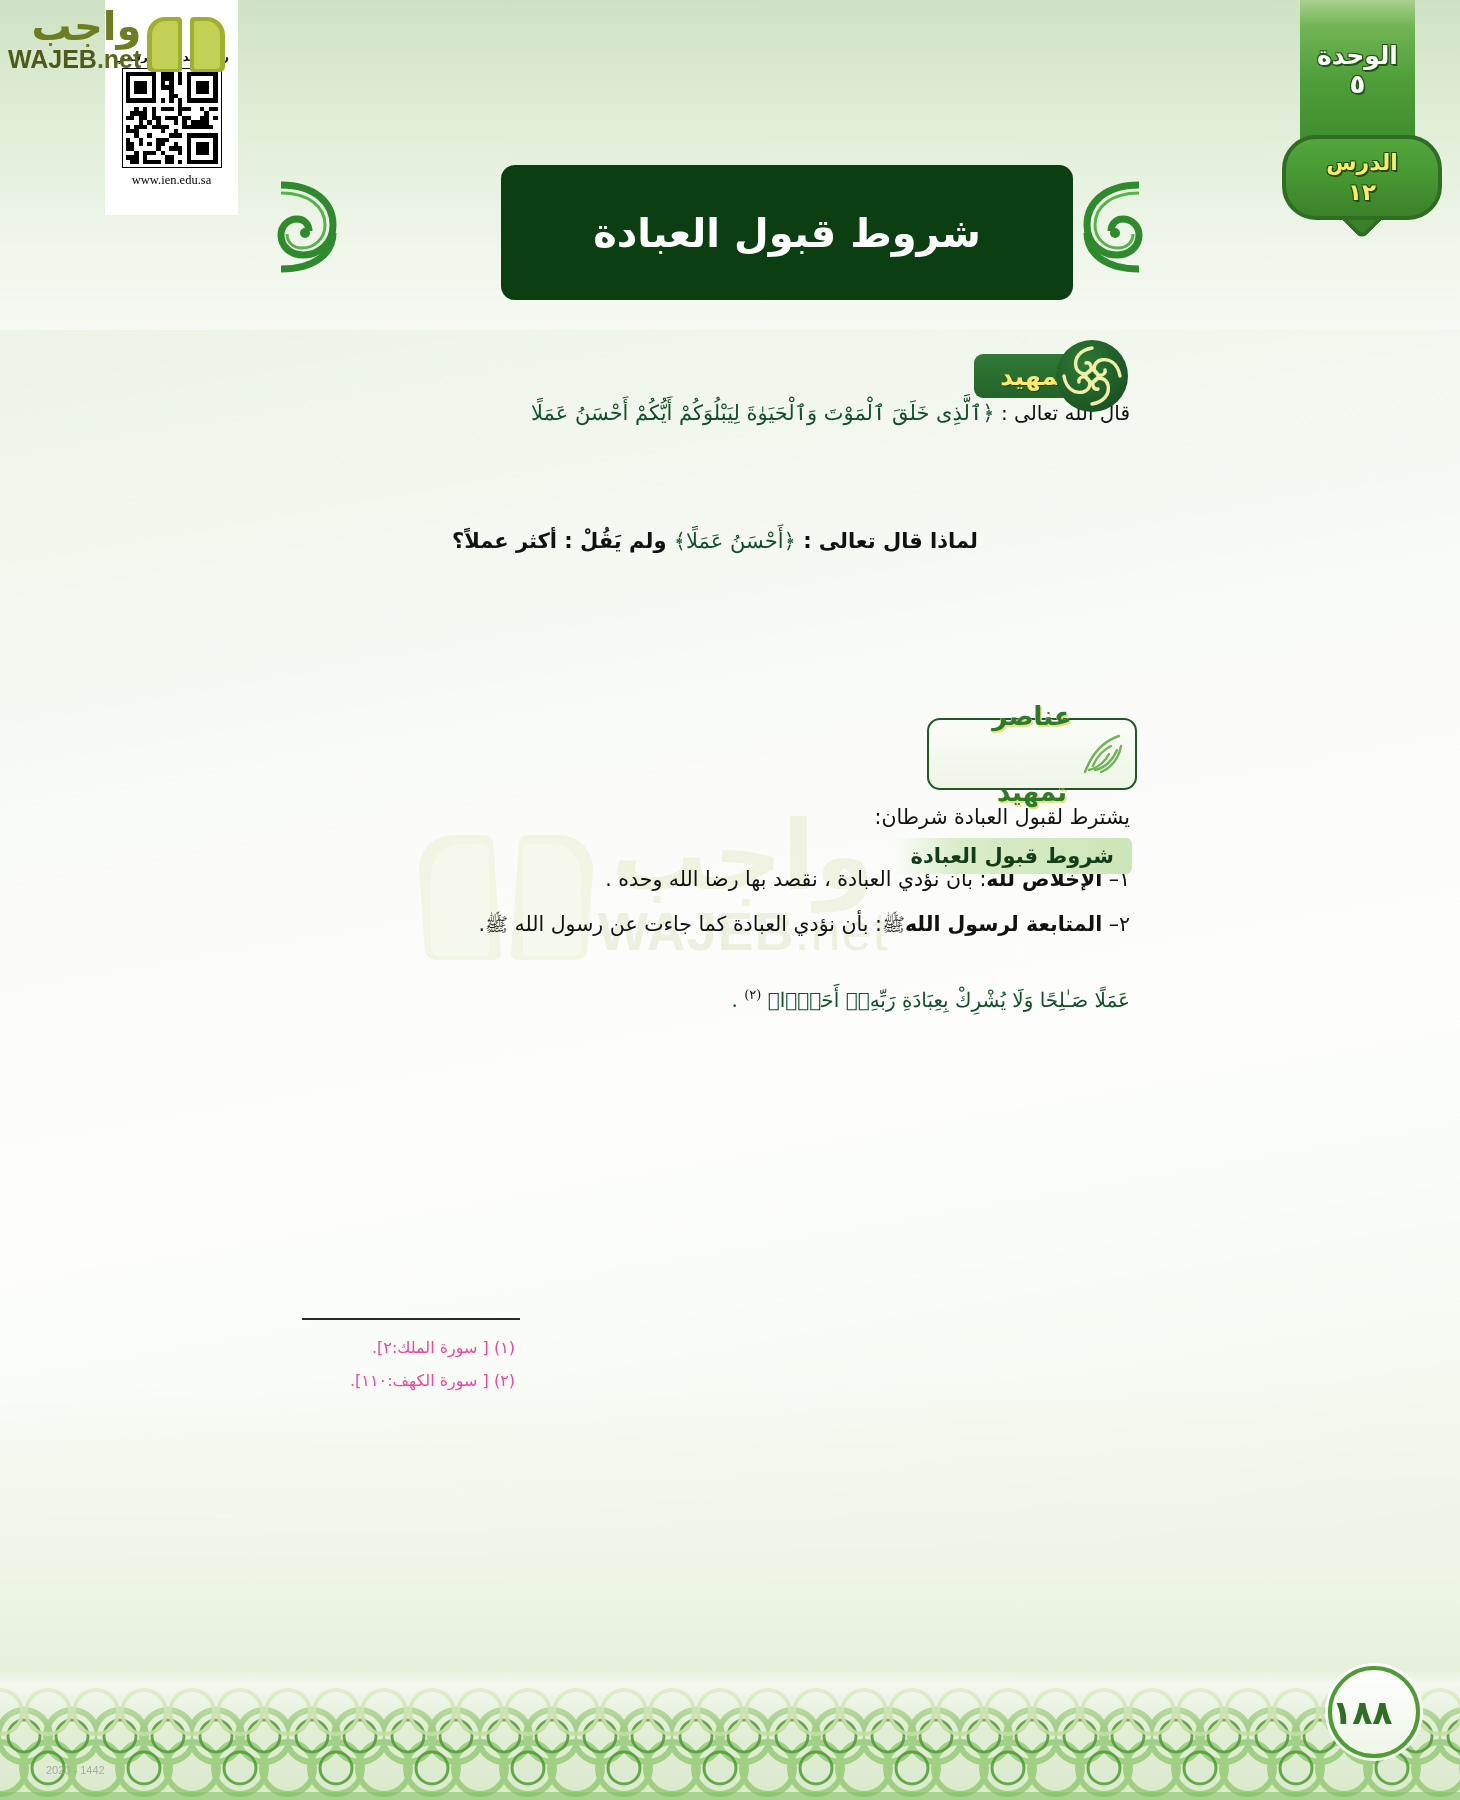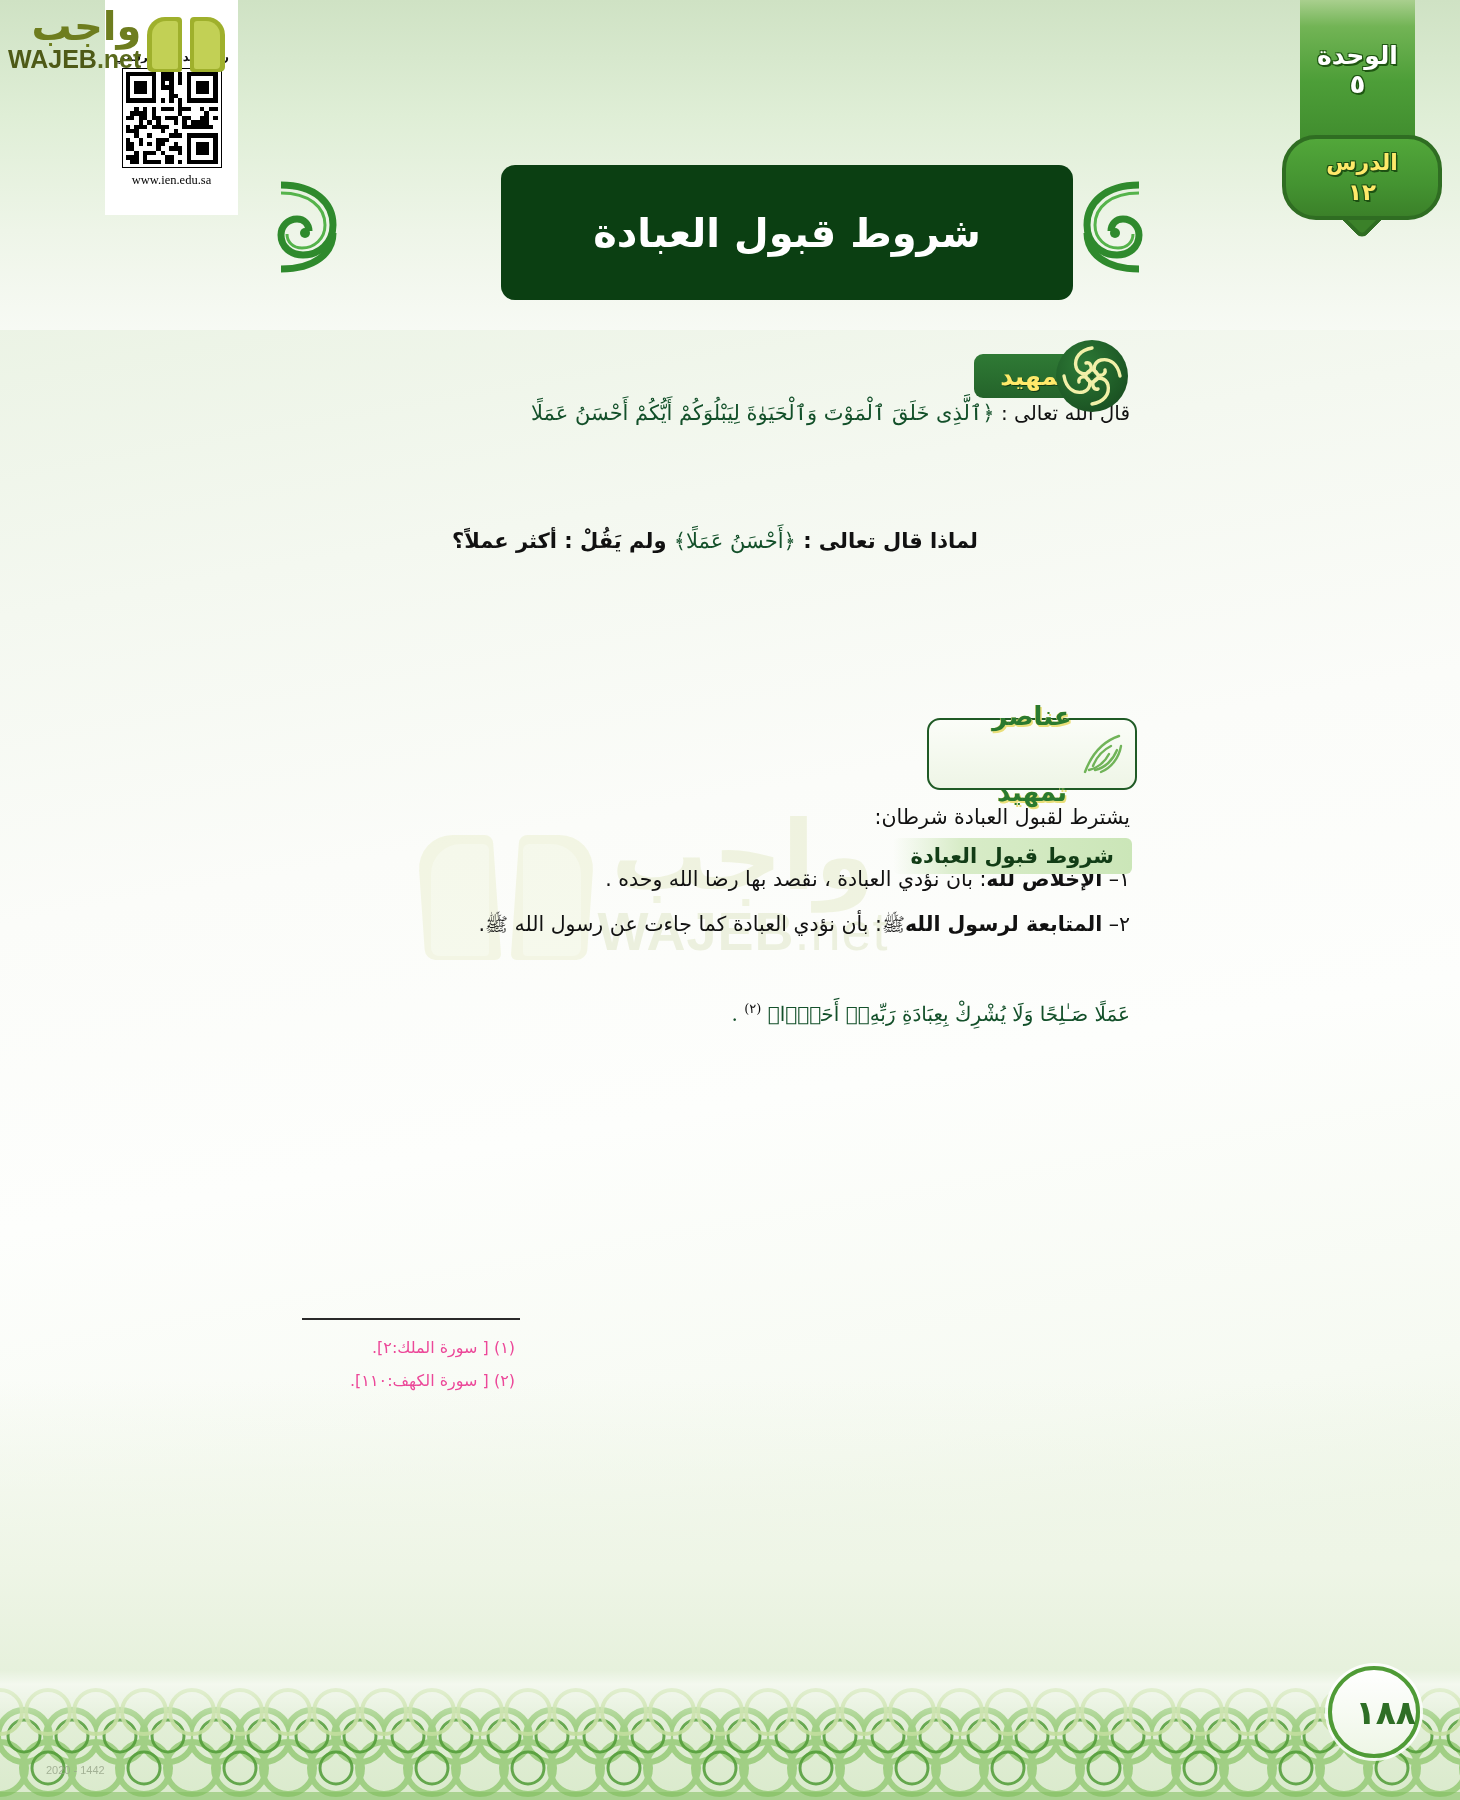--- a/index.html
+++ b/index.html
@@ -267,21 +267,21 @@
   .verse2-block {
     position: absolute; right: 330px; left: 290px; top: 975px; z-index: 10;
     text-align: right;
   }
   .verse2-l1 {
     font-family: "DejaVu Sans", sans-serif; font-size: 20px; color: #111;
     direction: rtl; line-height: 2.0; white-space: nowrap;
   }
   .verse2-l1 .q { font-size: 20px; color: #13502a; font-family: "DejaVu Serif", serif; }
   .verse2-l2 {
-    direction: rtl; line-height: 1.9; margin-top: 20px; text-align: right;
+    direction: rtl; line-height: 1.9; margin-top: 6px; text-align: right;
     font-family: "DejaVu Serif", serif; font-size: 20px; color: #13502a;
   }
 
   
   .fn-rule {
     position: absolute; right: 940px; top: 1318px; width: 218px; height: 1.5px;
     background: #2a2a2a; z-index: 10;
   }
   .footnotes {
     position: absolute; right: 945px; top: 1332px; z-index: 10; direction: rtl;
@@ -290,21 +290,21 @@
     font-family: "DejaVu Sans", sans-serif; font-size: 16px; color: #ec4899;
     line-height: 2.05;
   }
 
   
   .page-num {
     position: absolute; right: 40px; bottom: 42px; width: 92px; height: 92px;
     border-radius: 50%;
     background: linear-gradient(180deg, #ffffff 0%, #eef6e6 100%);
     border: 4px solid #4f9b36;
-    display: flex; align-items: center; justify-content: flex-start; z-index: 30;
+    display: flex; align-items: center; justify-content: flex-end; z-index: 30;
     box-shadow: 0 0 0 3px rgba(255,255,255,.85);
   }
   .page-num span {
     font-family: "DejaVu Sans", sans-serif; font-size: 33px; font-weight: bold;
     color: #2e6e25; direction: rtl;
   }
 
   
   .footer-band {
     position: absolute; left: 0; bottom: 0; width: 1460px; height: 150px; z-index: 5;

